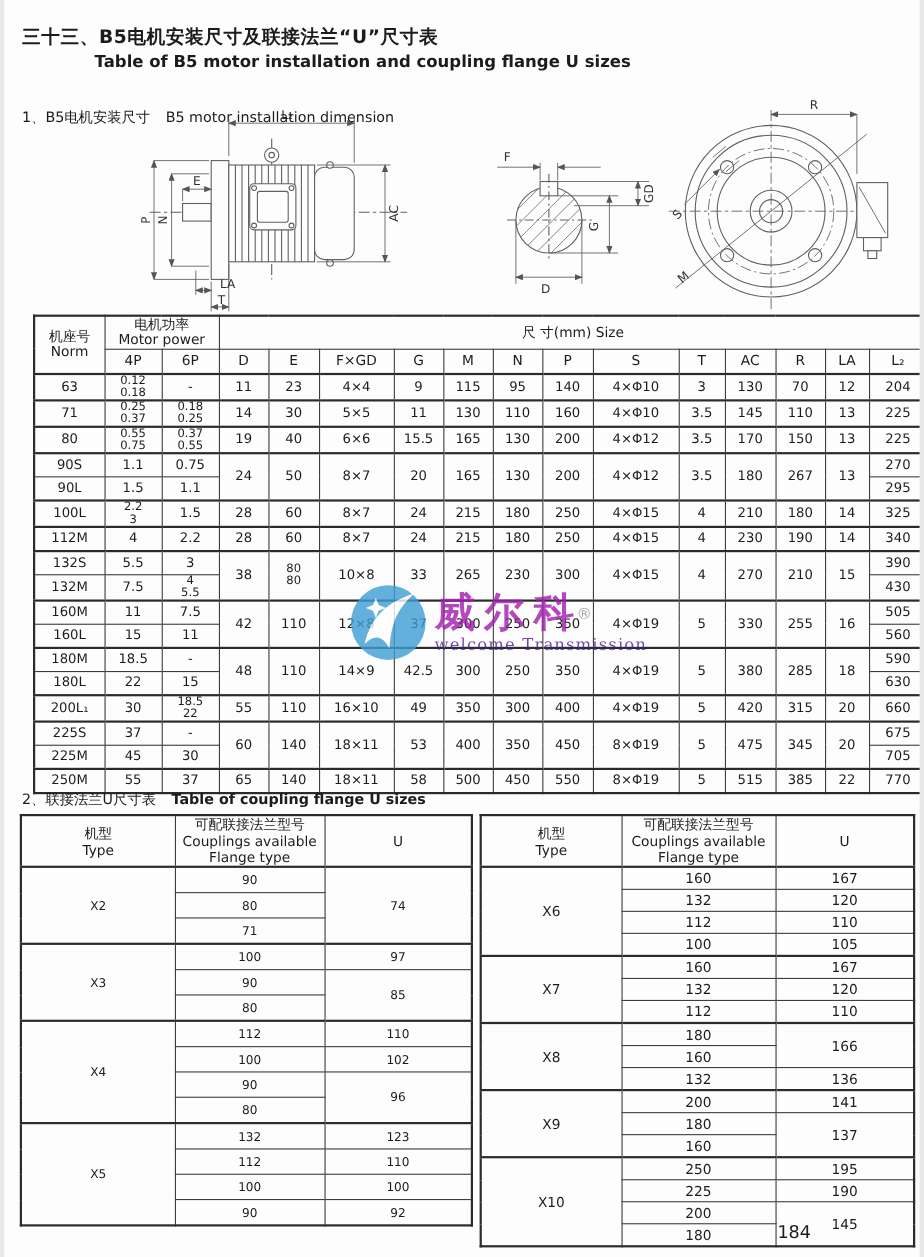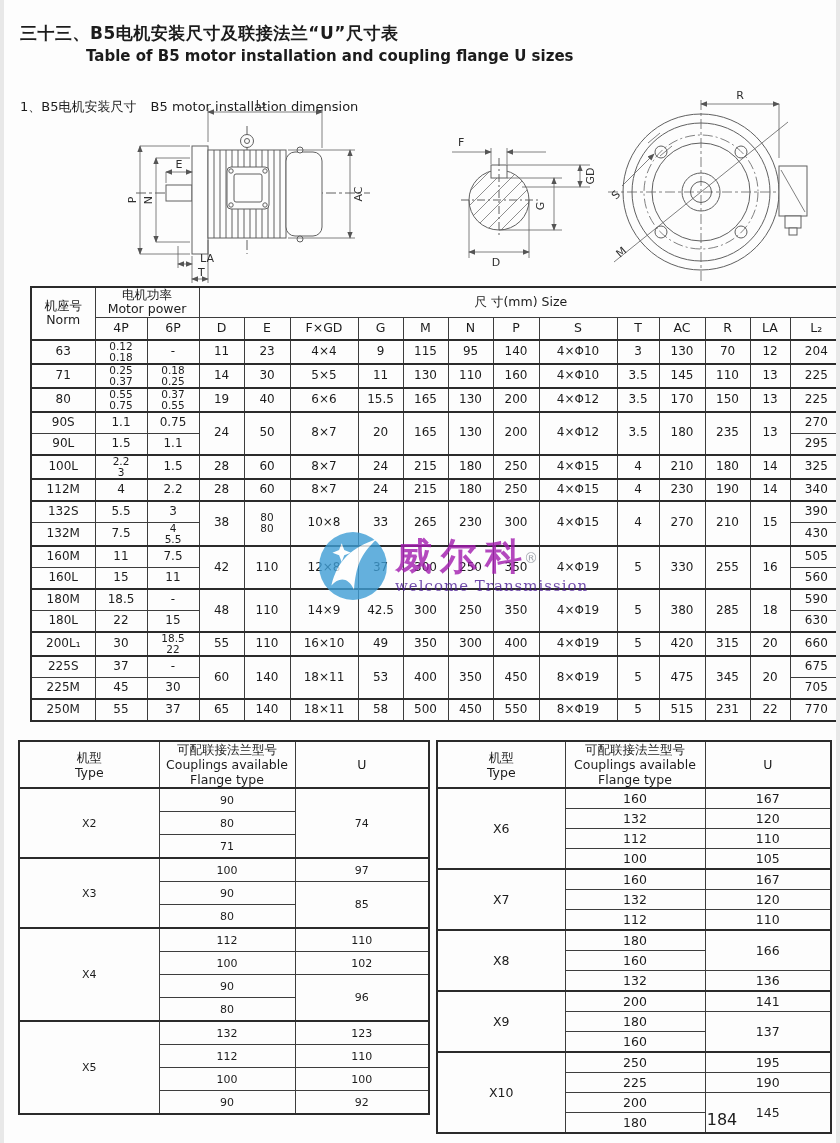--- a/index.html
+++ b/index.html
@@ -311,21 +311,21 @@
             <td rowspan="2">24</td>
             <td rowspan="2">50</td>
             <td rowspan="2">8×7</td>
             <td rowspan="2">20</td>
             <td rowspan="2">165</td>
             <td rowspan="2">130</td>
             <td rowspan="2">200</td>
             <td rowspan="2">4×Φ12</td>
             <td rowspan="2">3.5</td>
             <td rowspan="2">180</td>
-            <td rowspan="2">235</td>
+            <td rowspan="2">267</td>
             <td rowspan="2">13</td>
             <td>270</td>
           </tr>
           <tr>
             <td>90L</td>
             <td>1.5</td>
             <td>1.1</td>
             <td>295</td>
           </tr>
           <tr class="grp">
@@ -489,41 +489,45 @@
             <td>65</td>
             <td>140</td>
             <td>18×11</td>
             <td>58</td>
             <td>500</td>
             <td>450</td>
             <td>550</td>
             <td>8×Φ19</td>
             <td>5</td>
             <td>515</td>
-            <td>231</td>
+            <td>385</td>
             <td>22</td>
             <td>770</td>
           </tr>
         </tbody>
       </table>
   </div>
 
   <div class="watermark">
     <svg width="72" height="72" viewBox="0 0 70 70">
       <circle cx="35" cy="35" r="33" fill="#3e9ed6"></circle>
       <path d="M14,54 C20,29 34,17 58,9 C42,24 38,35 36,58 C30,45 21,46 14,54 Z" fill="#ffffff"></path>
       <path d="M24,13 L26.5,19.5 L33,22 L26.5,24.5 L24,31 L21.5,24.5 L15,22 L21.5,19.5 Z" fill="#ffffff"></path>
     </svg>
     <div class="wm-text">
       <span class="wm-zh">威尔科</span><span class="wm-reg">®</span>
       <div class="wm-sub">welcome Transmission</div>
     </div>
   </div>
 
 
+  <div class="sec" id="sec2">
+    <span class="zh">2、联接法兰U尺寸表</span>
+    <span class="en">Table of coupling flange U sizes</span>
+  </div>
 
   <div id="coupling-left-wrap">
     <table id="coupling-left" class="tbl">
         <colgroup>
           <col style="width: 140px;">
           <col style="width: 136px;">
           <col style="width: 134px;">
         </colgroup>
         <thead>
           <tr>

